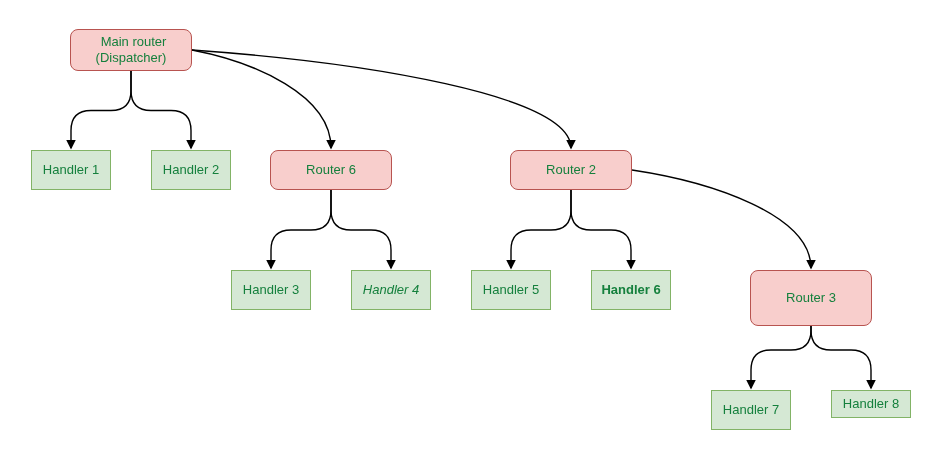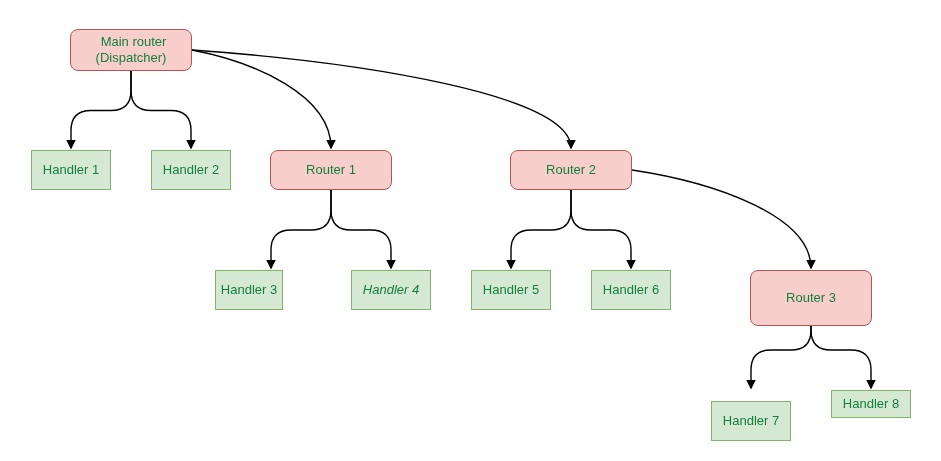--- a/index.html
+++ b/index.html
@@ -65,22 +65,22 @@
       <path d="M 571 190 L 571 210 Q 571 230 551 230 L 531 230 Q 511 230 511 250 L 511 268" class="edge" stroke="#000000" marker-end="url(#arrowhead)"></path>
       <path d="M 571 190 L 571 210 Q 571 230 591 230 L 611 230 Q 631 230 631 250 L 631 268" class="edge" stroke="#000000" marker-end="url(#arrowhead)"></path>
       <path d="M 632 170 C 712.55 182 811 215 811 268" class="edge" stroke="#000000" marker-end="url(#arrowhead)"></path>
       <path d="M 811 310 L 811 330 Q 811 350 791 350 L 771 350 Q 751 350 751 370 L 751 388" class="edge" stroke="#000000" marker-end="url(#arrowhead)"></path>
       <path d="M 811 310 L 811 330 Q 811 350 831 350 L 851 350 Q 871 350 871 370 L 871 388" class="edge" stroke="#000000" marker-end="url(#arrowhead)"></path>
     </svg>
 <div class="node router" style="left: 70px; top: 29px; width: 122px; height: 42px; background: rgb(248, 206, 204); border: 1.3px solid rgb(184, 84, 80);">Main router
 (Dispatcher)</div>
     <div class="node handler" style="left: 31px; top: 150px; width: 80px; height: 40px; background: rgb(213, 232, 212); border: 1.3px solid rgb(130, 179, 102);">Handler 1</div>
     <div class="node handler" style="left: 151px; top: 150px; width: 80px; height: 40px; background: rgb(213, 232, 212); border: 1.3px solid rgb(130, 179, 102);">Handler 2</div>
-    <div class="node router" style="left: 270px; top: 150px; width: 122px; height: 40px; background: rgb(248, 206, 204); border: 1.3px solid rgb(184, 84, 80);">Router 1</div>
+    <div class="node router" style="left: 270px; top: 150px; width: 122px; height: 40px; background: rgb(248, 206, 204); border: 1.3px solid rgb(184, 84, 80);">Router 6</div>
     <div class="node router" style="left: 510px; top: 150px; width: 122px; height: 40px; background: rgb(248, 206, 204); border: 1.3px solid rgb(184, 84, 80);">Router 2</div>
-    <div class="node handler" style="left: 215px; top: 270px; width: 68px; height: 40px; background: rgb(213, 232, 212); border: 1.3px solid rgb(130, 179, 102);">Handler 3</div>
+    <div class="node handler" style="left: 231px; top: 270px; width: 80px; height: 40px; background: rgb(213, 232, 212); border: 1.3px solid rgb(130, 179, 102);">Handler 3</div>
     <div class="node handler" style="left: 351px; top: 270px; width: 80px; height: 40px; background: rgb(213, 232, 212); border: 1.3px solid rgb(130, 179, 102); font-style: italic;">Handler 4</div>
     <div class="node handler" style="left: 471px; top: 270px; width: 80px; height: 40px; background: rgb(213, 232, 212); border: 1.3px solid rgb(130, 179, 102);">Handler 5</div>
-    <div class="node handler" style="left: 591px; top: 270px; width: 80px; height: 40px; background: rgb(213, 232, 212); border: 1.3px solid rgb(130, 179, 102);">Handler 6</div>
+    <div class="node handler" style="left: 591px; top: 270px; width: 80px; height: 40px; background: rgb(213, 232, 212); border: 1.3px solid rgb(130, 179, 102); font-weight: bold;">Handler 6</div>
     <div class="node router" style="left: 750px; top: 270px; width: 122px; height: 56px; background: rgb(248, 206, 204); border: 1.3px solid rgb(184, 84, 80);">Router 3</div>
-    <div class="node handler" style="left: 711px; top: 390px; width: 80px; height: 40px; background: rgb(213, 232, 212); border: 1.3px solid rgb(130, 179, 102); margin-top: 11px;">Handler 7</div>
+    <div class="node handler" style="left: 711px; top: 390px; width: 80px; height: 40px; background: rgb(213, 232, 212); border: 1.3px solid rgb(130, 179, 102);">Handler 7</div>
     <div class="node handler" style="left: 831px; top: 390px; width: 80px; height: 28px; background: rgb(213, 232, 212); border: 1.3px solid rgb(130, 179, 102);">Handler 8</div>
   </div>
 
 </body></html>

